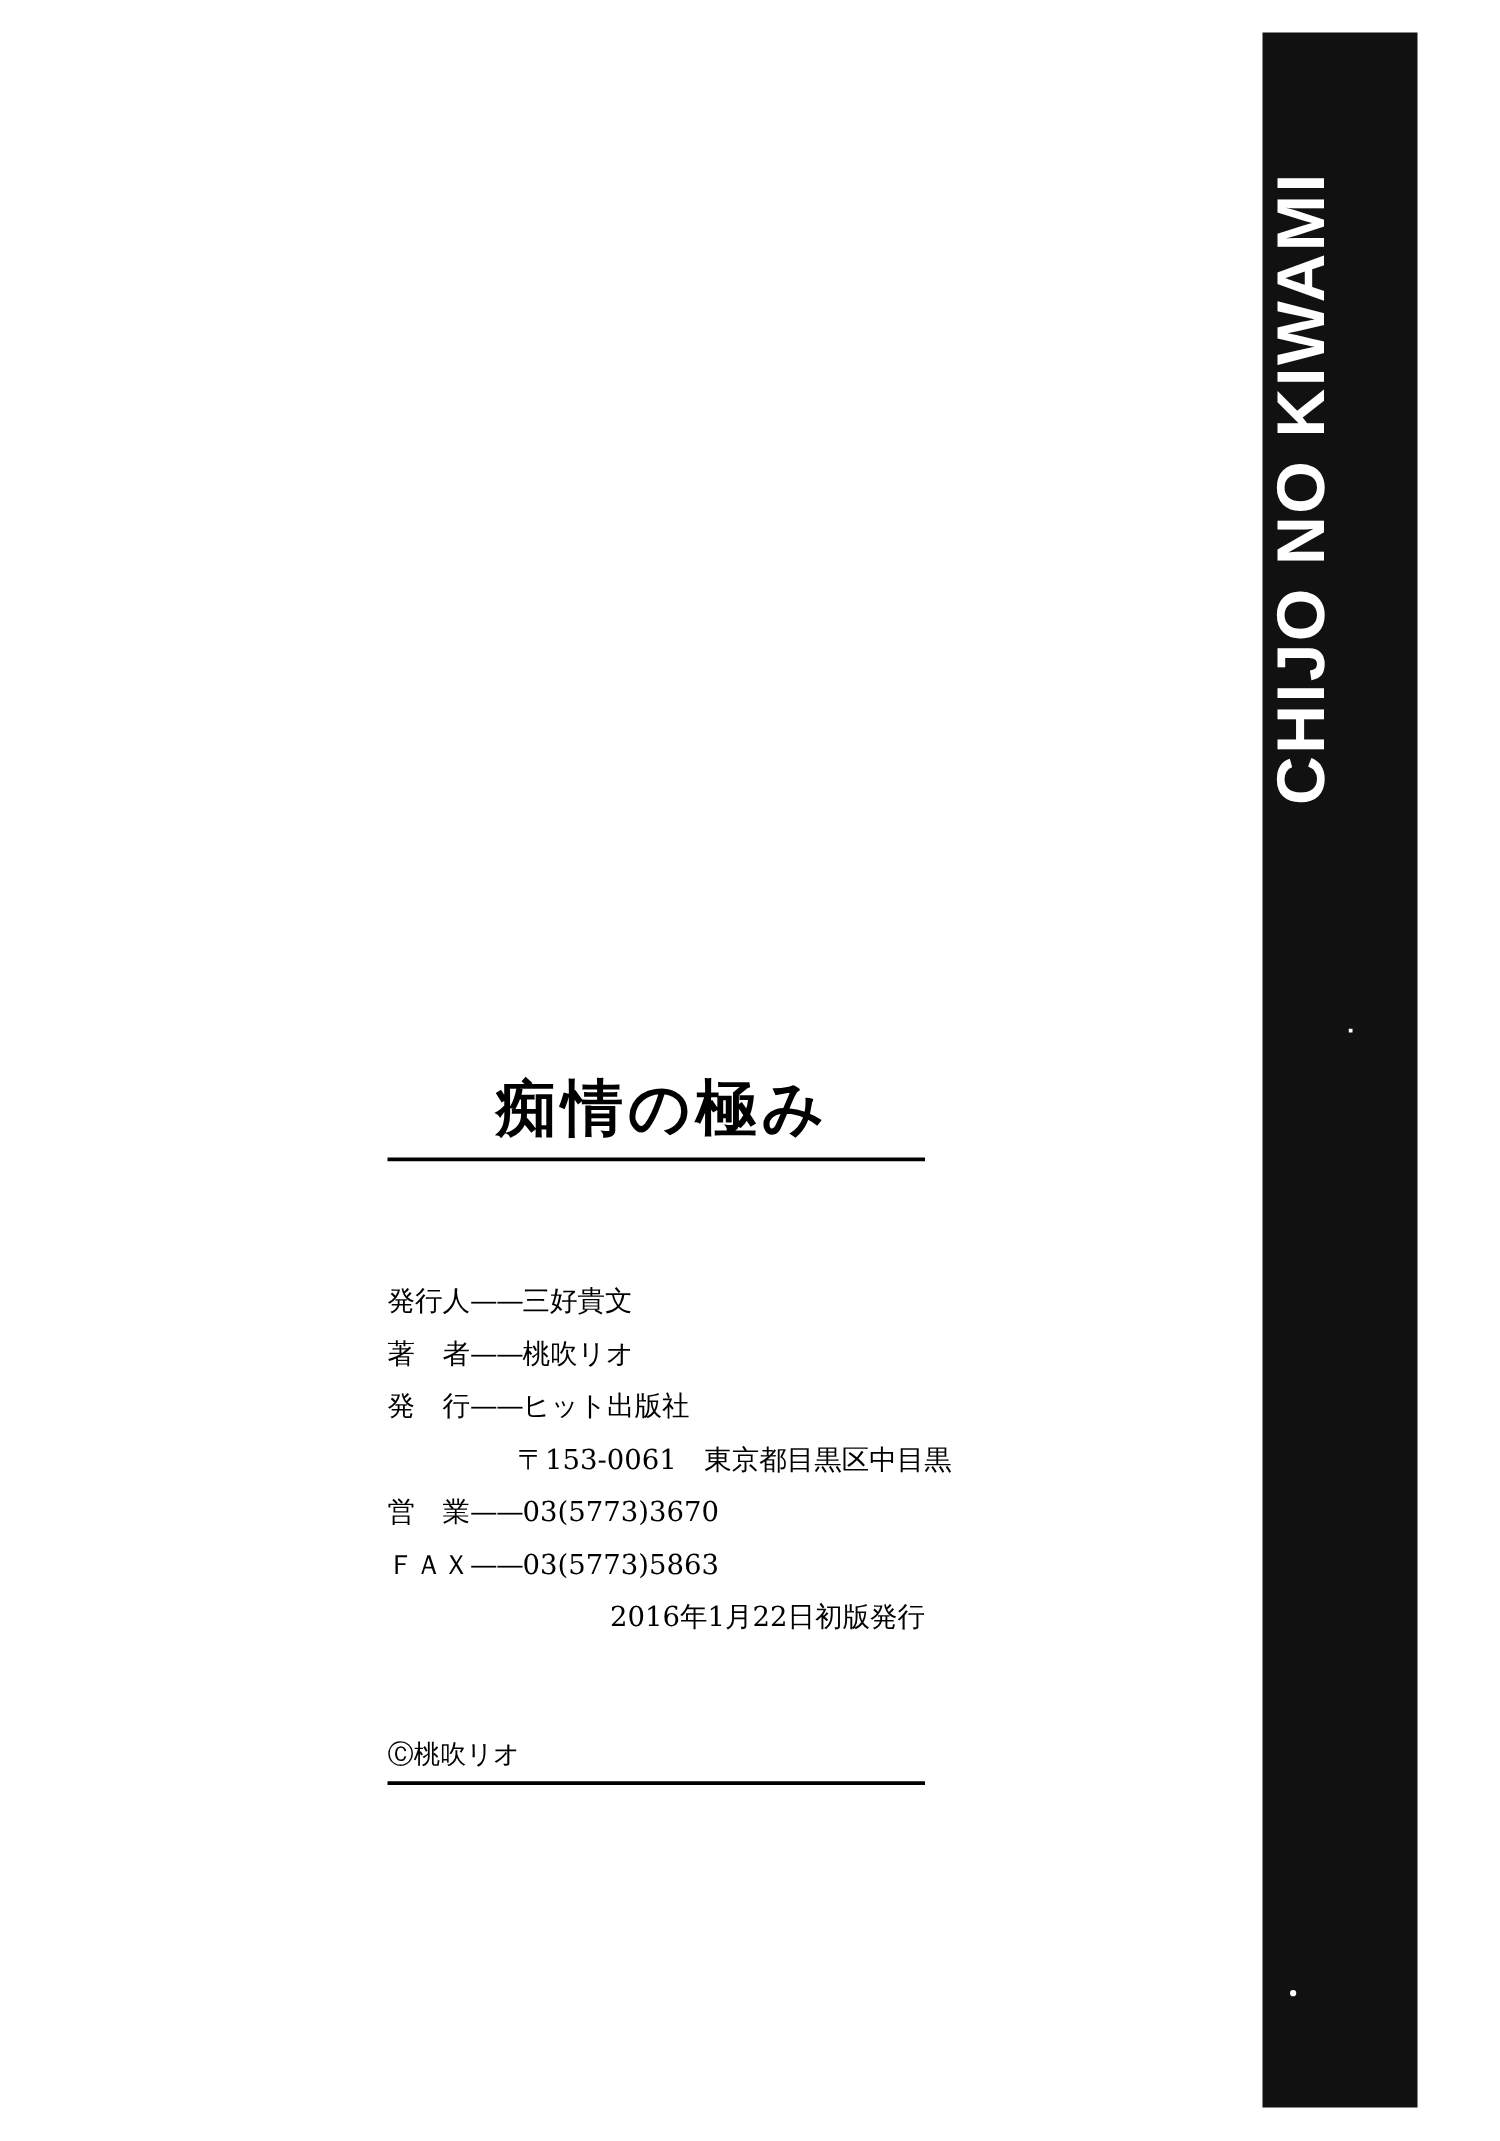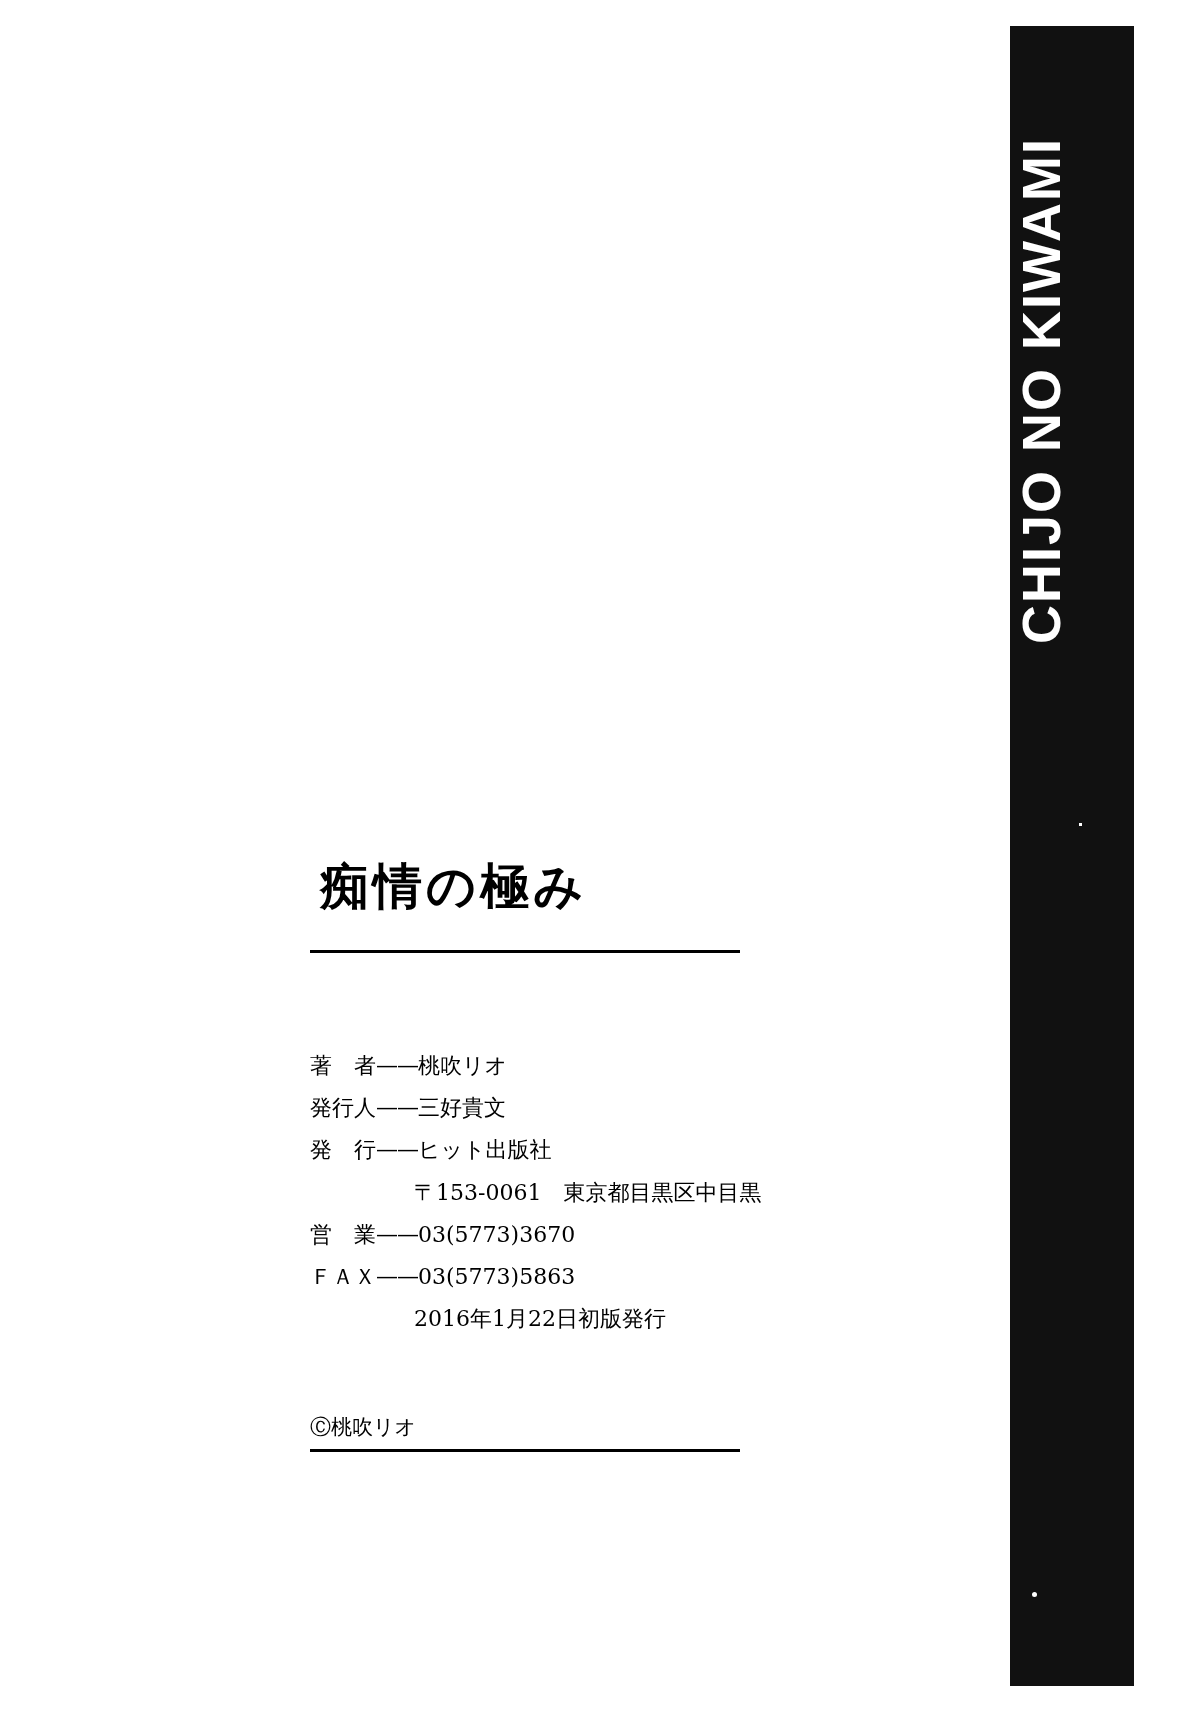--- a/index.html
+++ b/index.html
@@ -69,22 +69,23 @@
     left: 310px;
     top: 860px;
     width: 430px;
   }
 
   .title-jp {
     font-family: "DejaVu Sans", sans-serif;
     font-weight: bold;
     font-size: 49px;
     letter-spacing: 4px;
+    text-align: center;
     line-height: 1.1;
-    margin: 0 0 36px 0;
+    margin: 0 0 12px 0;
     padding-left: 10px;
   }
   .rule {
     height: 3px;
     background: #000000;
     width: 100%;
   }
 
   .credits {
     margin-top: 92px;
@@ -102,20 +103,21 @@
     letter-spacing: -1px;
   }
   .indent-1 {
     padding-left: 104px;
   }
   .indent-2 {
     padding-left: 228px;
   }
   .indent-3 {
     padding-left: 104px;
+    text-align: right;
   }
 
   .copyright-row {
     margin-top: 72px;
     font-size: 21px;
     font-family: "DejaVu Serif", serif;
   }
   .bottom-rule {
     margin-top: 8px;
     height: 3px;
@@ -130,24 +132,24 @@
 <div class="spine-text">CHIJO NO KIWAMI</div>
 <div class="spine-dot-1"></div>
 <div class="spine-dot-2"></div>
 
 <div class="colophon">
   <div class="title-jp">痴情の極み</div>
   <div class="rule"></div>
 
   <div class="credits">
     <div class="credit-row">
-      <span class="lbl">著　者</span><span class="dash">——</span><span>桃吹リオ</span>
+      <span class="lbl">発行人</span><span class="dash">——</span><span>三好貴文</span>
     </div>
     <div class="credit-row">
-      <span class="lbl">発行人</span><span class="dash">——</span><span>三好貴文</span>
+      <span class="lbl">著　者</span><span class="dash">——</span><span>桃吹リオ</span>
     </div>
     <div class="credit-row">
       <span class="lbl">発　行</span><span class="dash">——</span><span>ヒット出版社</span>
     </div>
     <div class="credit-row indent-1">
       <span>〒153-0061　東京都目黒区中目黒</span>
     </div>
     <div class="credit-row">
       <span class="lbl">営　業</span><span class="dash">——</span><span>03(5773)3670</span>
     </div>

